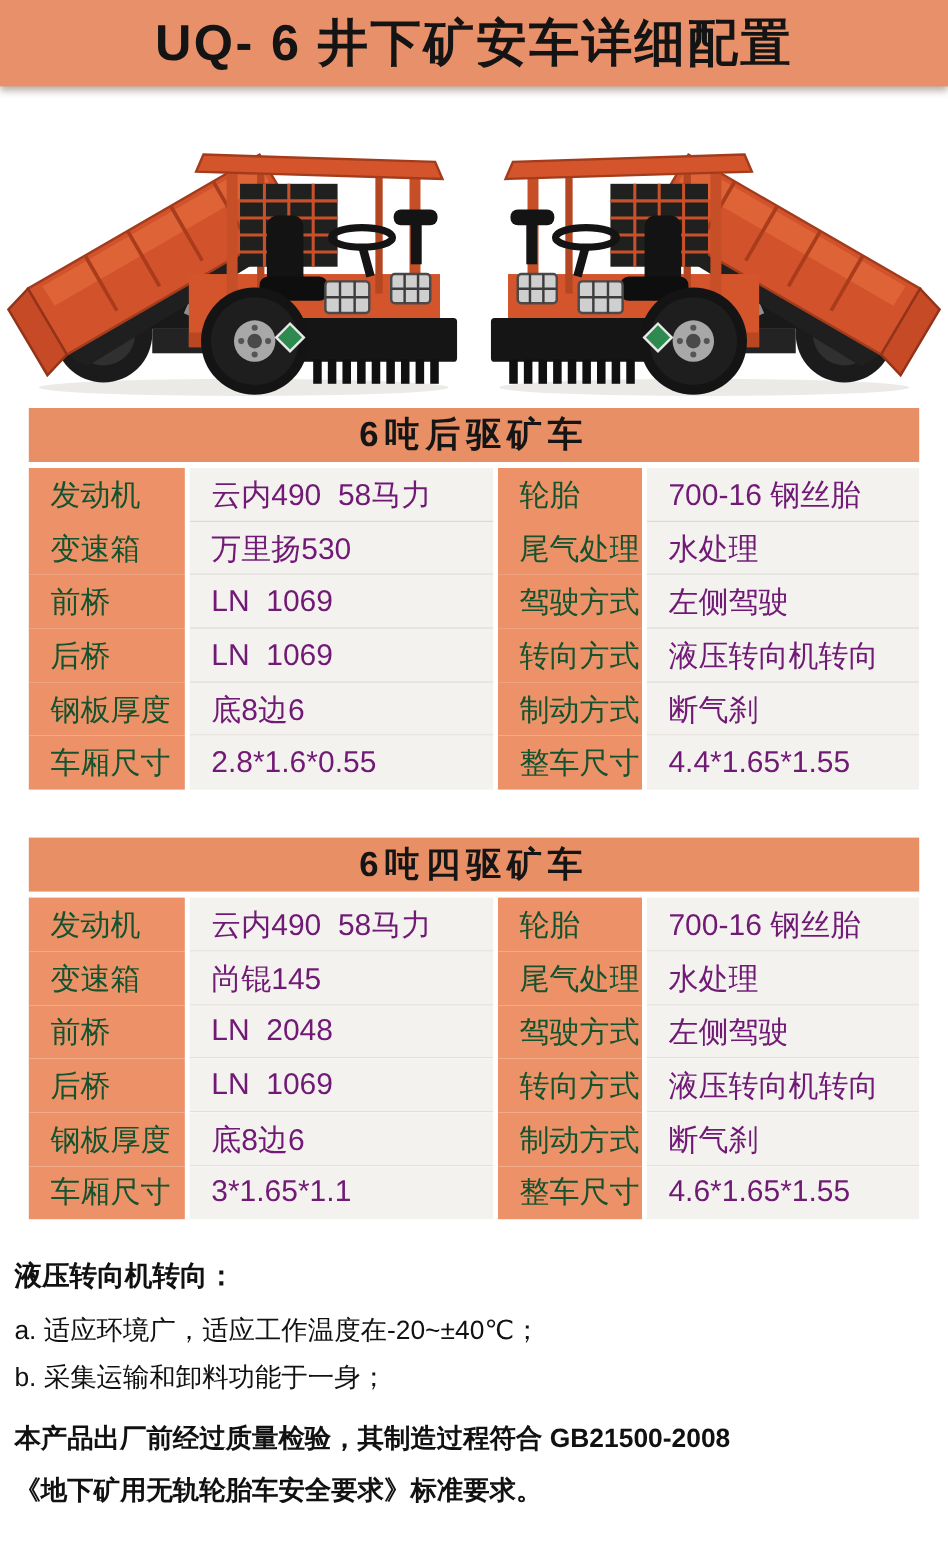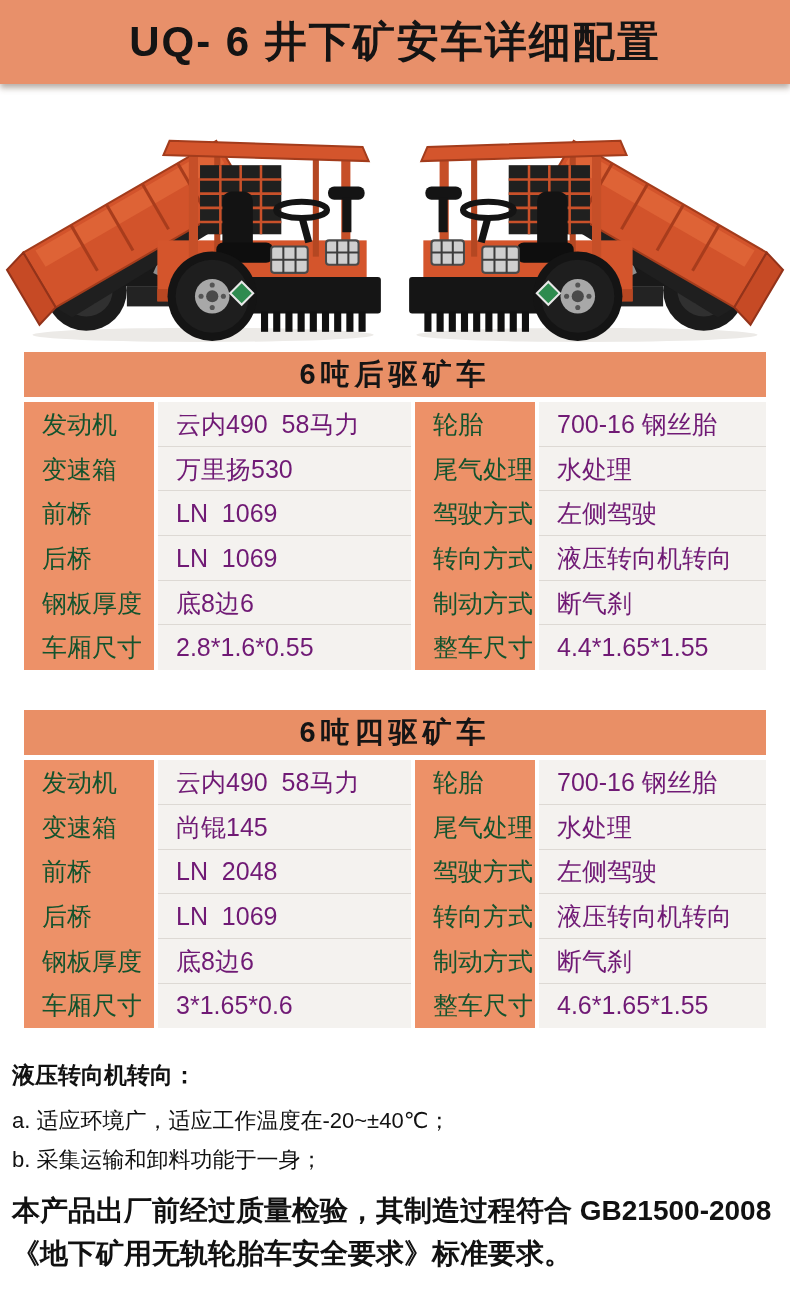--- a/index.html
+++ b/index.html
@@ -2,21 +2,21 @@
 <html style="--banner-bg: #E8906A; --header-bg: #E98F66; --label-bg: #ED9168; --value-bg: #F4F2EF; --truck-orange: #D4552C; --truck-dark: #1A1A1A; --sticker-green: #2E8B4F;"><head>
 <meta charset="utf-8">
 <style>
   * { margin: 0; padding: 0; box-sizing: border-box; }
   html, body { background: #ffffff; }
   body { font-family: "Liberation Sans", "DejaVu Sans", sans-serif; color: #111; }
   .page { width: 790px; height: 1300px; background: #fff; overflow: hidden; position: relative; }
 
   
   .banner {
-    height: 84px; background: var(--banner-bg, #E8906A);
+    height: 72px; background: var(--banner-bg, #E8906A);
     display: flex; align-items: center; justify-content: center;
     font-size: 42px; font-weight: 700; letter-spacing: 2px; color: #141414;
     box-shadow: 0 4px 6px rgba(95, 75, 60, 0.45);
   }
 
   
   .trucks { height: 262px; display: flex; align-items: center; justify-content: space-between; padding: 4px 2px 0 2px; }
   .truck-fig { width: 392px; height: 254px; }
   .truck-svg { width: 100%; height: 100%; }
   .truck-fig.right .truck-svg { transform: scaleX(-1); }
@@ -46,21 +46,21 @@
   }
   .cell.label { background: var(--label-bg, #ED9168); font-weight: 400; color: #14532d; }
   .cell.value { background: var(--value-bg, #F4F2EF); color: #701a75; box-shadow: inset 0 -1px 0 #ddd9d4; }
   .spec-row:last-child .cell.value { box-shadow: none; }
 
   
   .notes { margin: 32px 12px 0 12px; }
   .notes-heading { font-size: 23px; font-weight: 700; margin-bottom: 10px; }
   .note-item { font-size: 22px; line-height: 39px; font-weight: 400; }
   .footer-text { margin-top: 10px; }
-  .footer-line { font-size: 28px; font-weight: 700; line-height: 43px; }
+  .footer-line { font-size: 22px; font-weight: 700; line-height: 43px; }
 </style>
 </head>
 <body>
 
 <svg width="0" height="0" style="position:absolute" aria-hidden="true">
   <symbol id="truck" viewBox="0 0 380 250">
     <ellipse cx="195" cy="241" rx="168" ry="7" fill="#eceae7"></ellipse>
 
     <circle cx="80" cy="197" r="40" fill="#1b1b1b"></circle>
     <circle cx="80" cy="197" r="26" fill="#303030"></circle>
@@ -230,21 +230,21 @@
     <div class="cell value">液压转向机转向</div>
   </div>
         <div class="spec-row">
     <div class="cell label">钢板厚度</div>
     <div class="cell value">底8边6</div>
     <div class="cell label">制动方式</div>
     <div class="cell value">断气刹</div>
   </div>
         <div class="spec-row">
     <div class="cell label">车厢尺寸</div>
-    <div class="cell value">3*1.65*0.6</div>
+    <div class="cell value">3*1.65*1.1</div>
     <div class="cell label">整车尺寸</div>
     <div class="cell value">4.6*1.65*1.55</div>
   </div>
       </div>
   </section>
 
   <div class="notes">
     <div class="notes-heading">液压转向机转向：</div>
     <div>
         <div class="note-item">a. 适应环境广，适应工作温度在-20~±40℃；</div>

